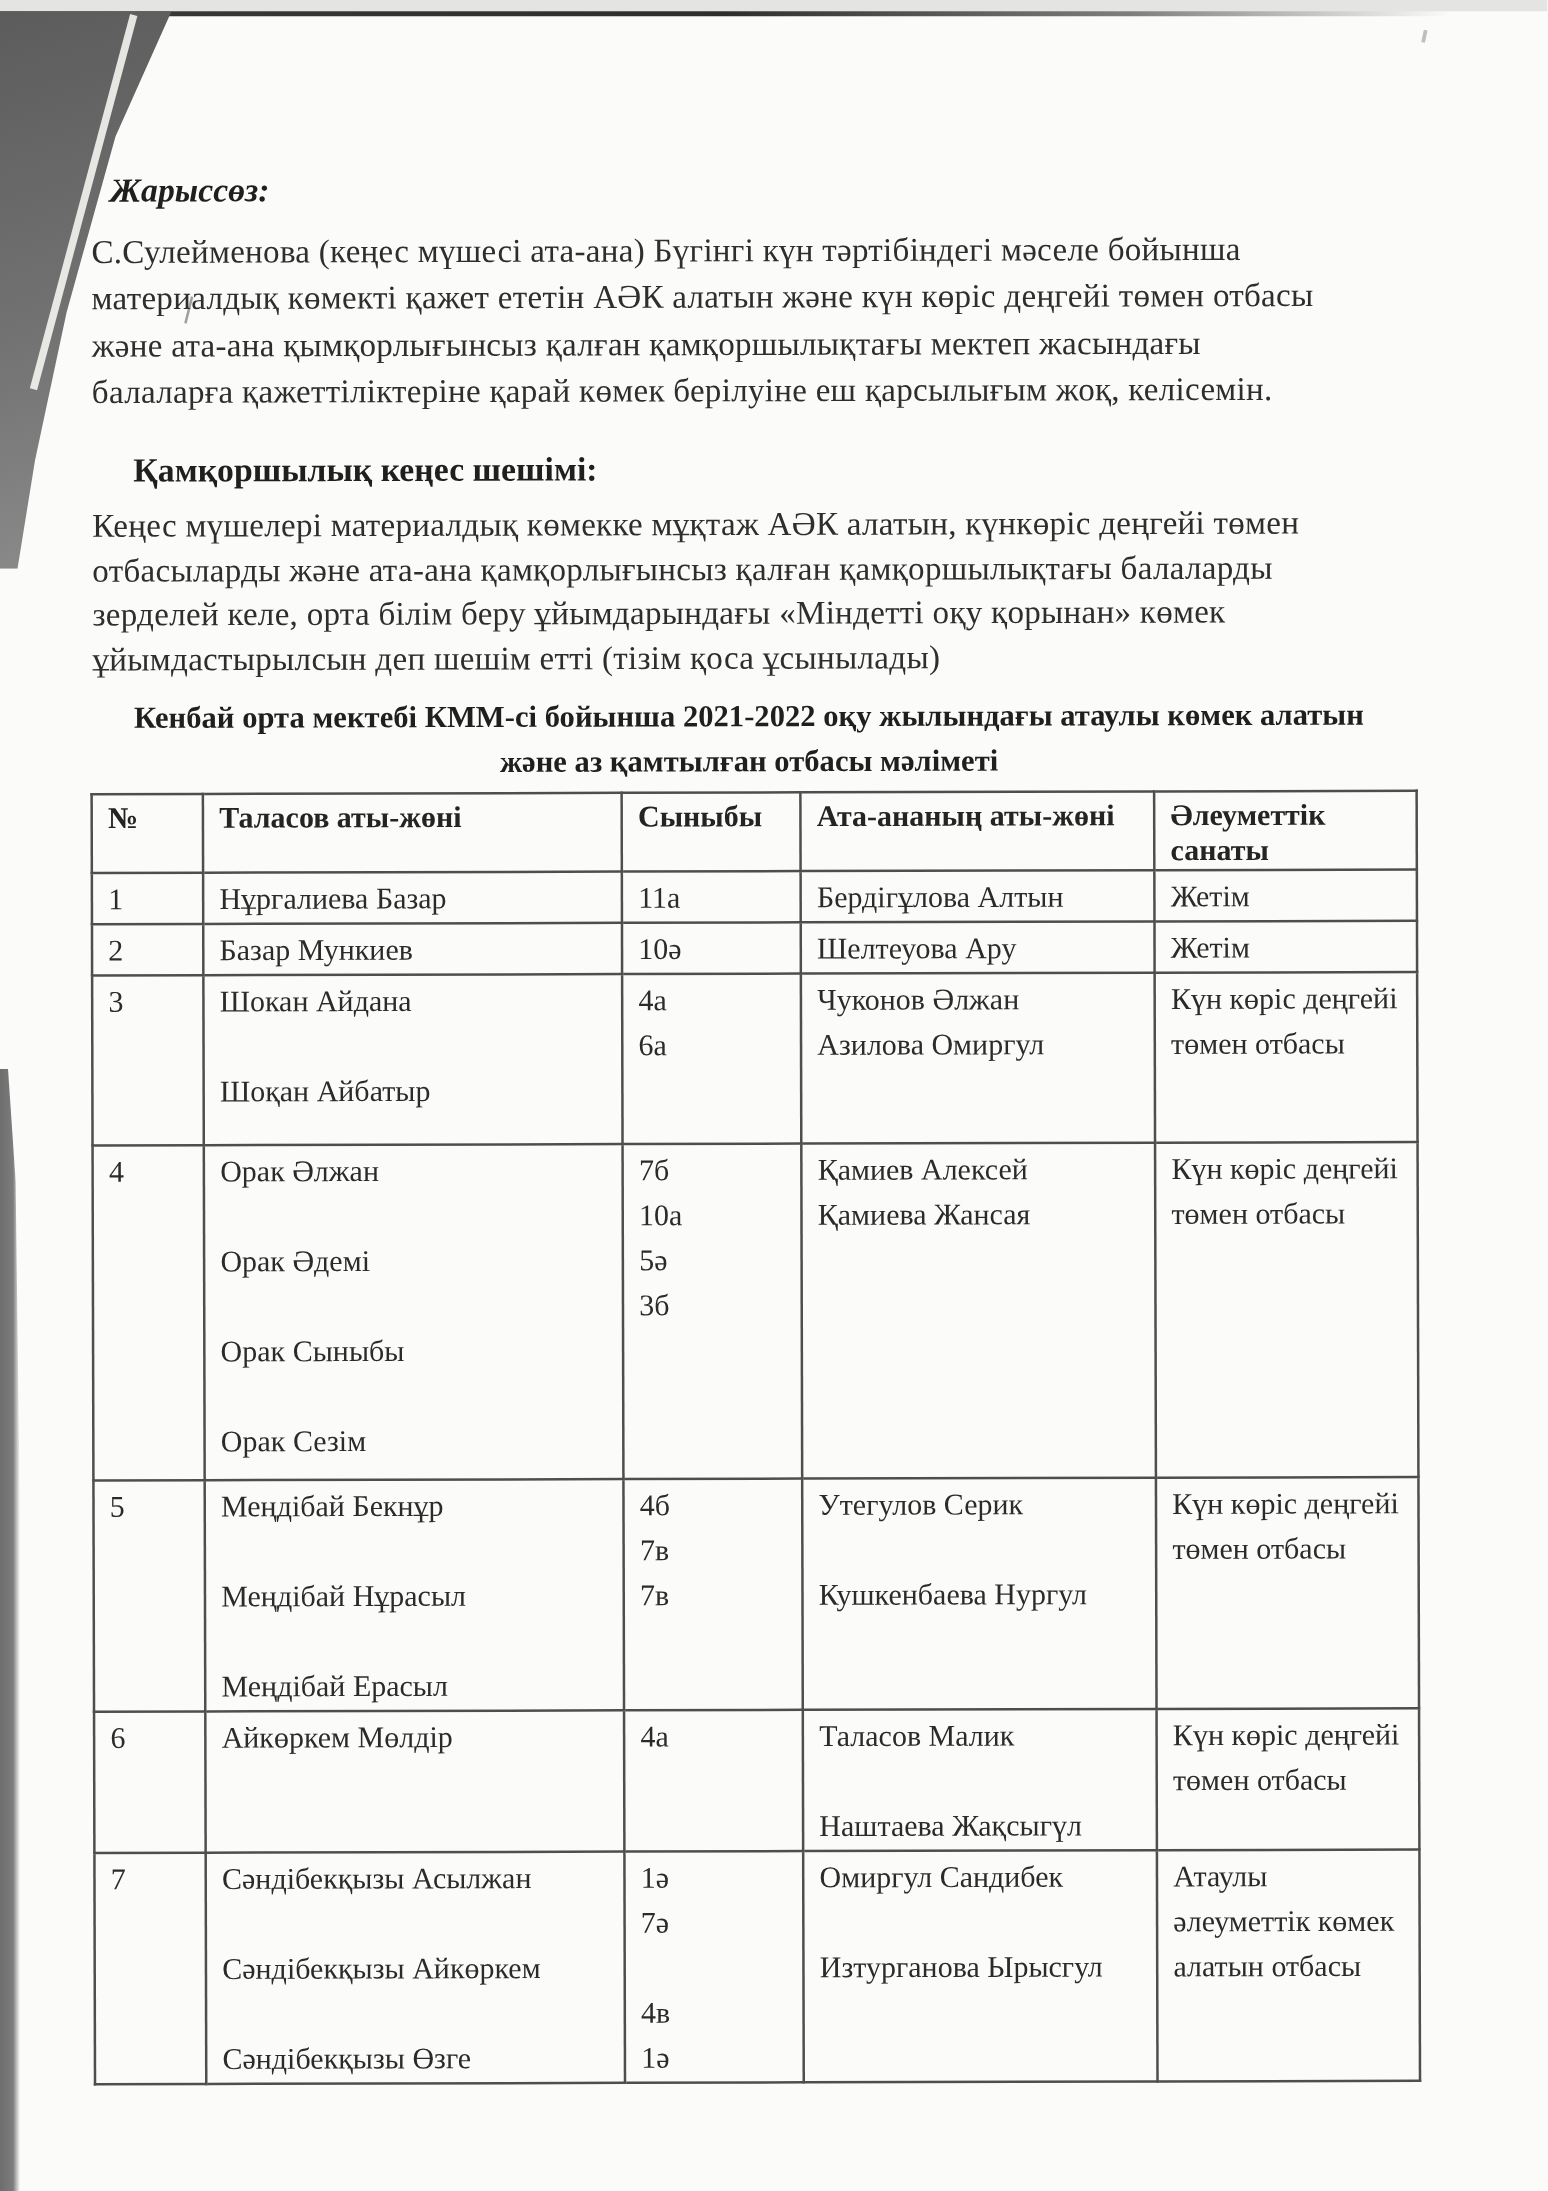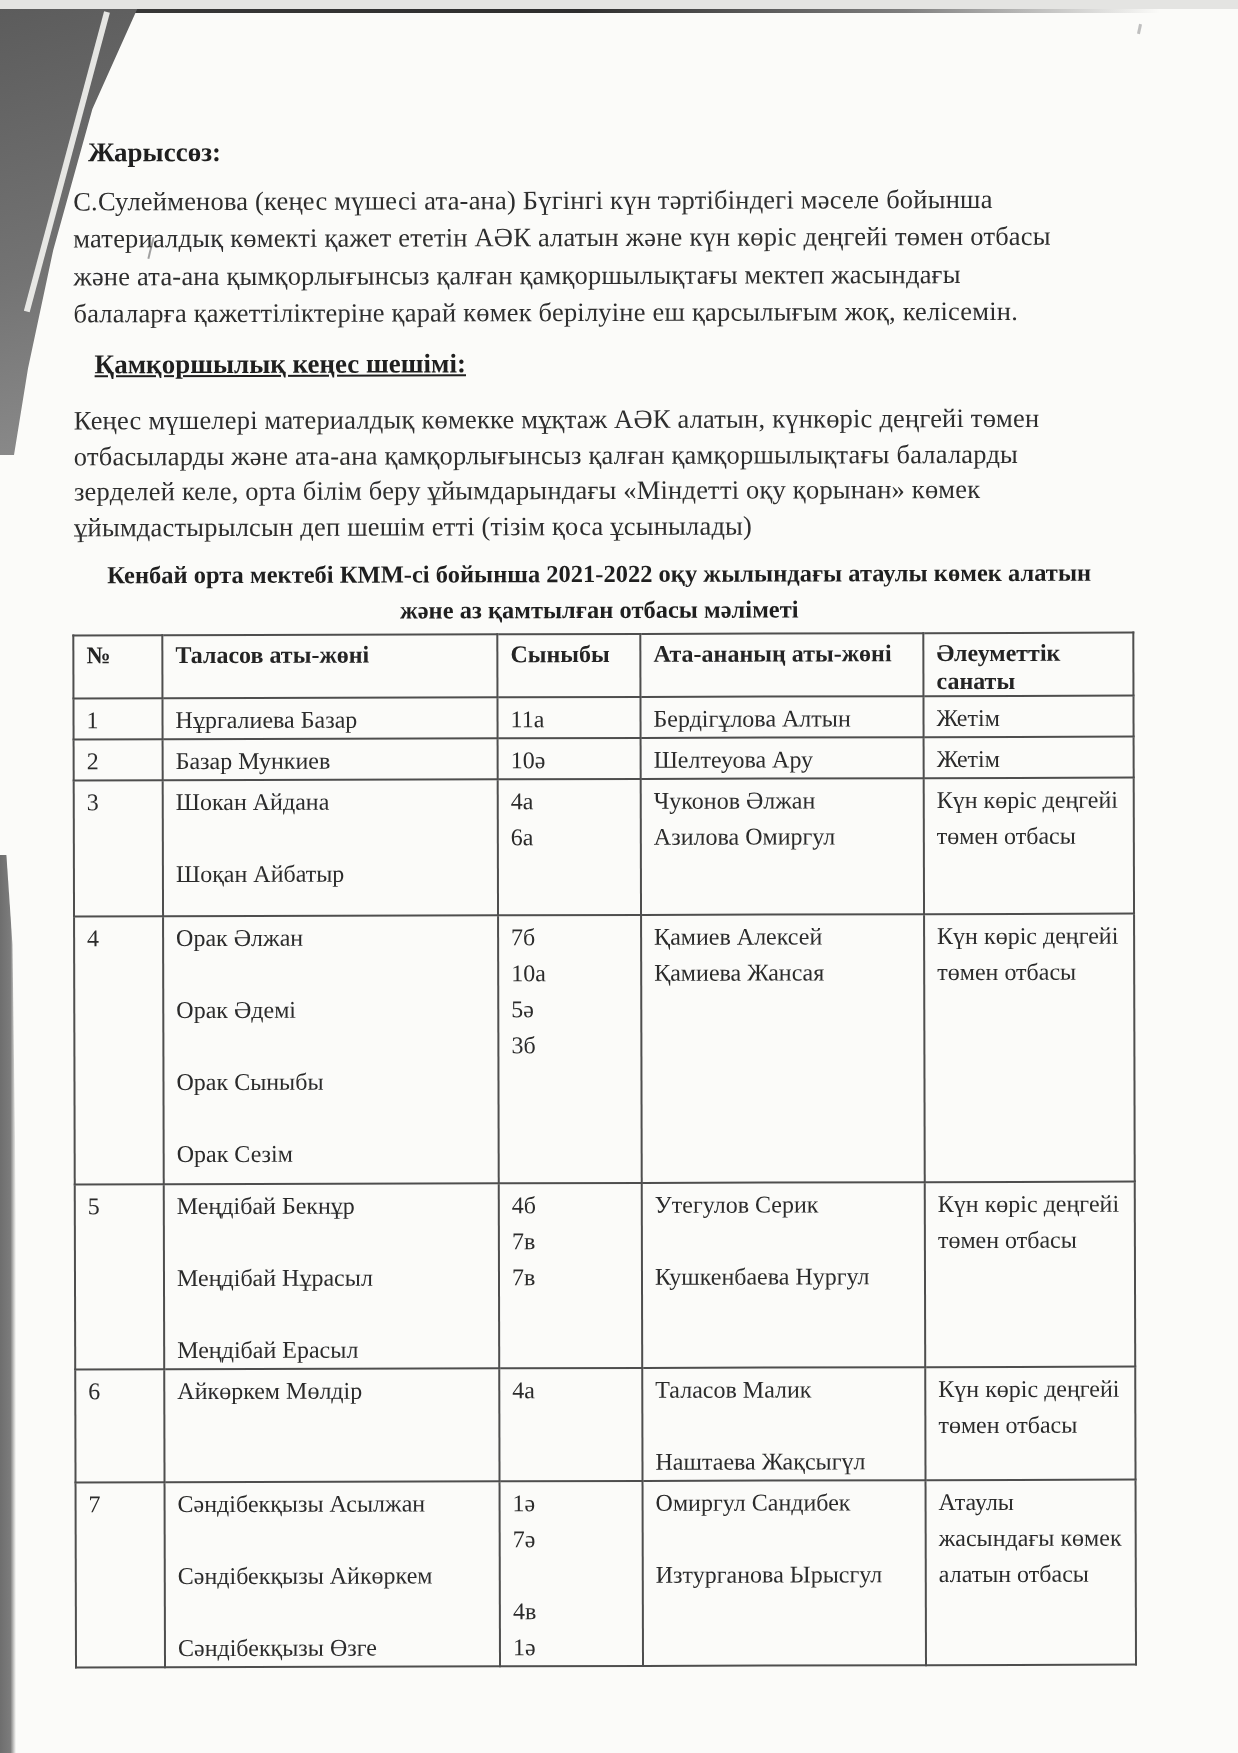--- a/index.html
+++ b/index.html
@@ -25,23 +25,23 @@
     clip-path:polygon(0 0,40% 0,78% 10%,100% 40%,100% 100%,0 100%); }
   .scan-speck { position:absolute; left:1138px; top:24px; width:3px; height:10px;
     background:#bfbfbf; transform:rotate(12deg); }
   .scan-slash { position:absolute; left:150px; top:237px; width:2px; height:22px;
     background:#a0a0a0; transform:rotate(14deg); }
 
   
   .doc { position:absolute; left:0; top:0; width:1238px; height:1753px;
     transform:rotate(-0.15deg); transform-origin:600px 900px; }
   .h1 { position:absolute; left:90px; top:136px; margin:0;
+    font-size:27px; font-weight:bold; color:#1f1f1f;font-style:italic; }
+  .h2 { position:absolute; left:96px; top:348px; margin:12px;
     font-size:27px; font-weight:bold; color:#1f1f1f; }
-  .h2 { position:absolute; left:96px; top:348px; margin:0;
-    font-size:27px; font-weight:bold; color:#1f1f1f;text-decoration:underline; }
   .para { position:absolute; margin:0; white-space:pre-line;
     font-size:26.5px; color:#2e2e2e; letter-spacing:.2px; }
   .p1 { left:75px; top:182px; width:1120px; line-height:37.4px; }
   .p2 { left:75px; top:402px; width:1120px; line-height:35.5px; }
   .table-title { position:absolute; left:75px; top:556px; width:1050px;
     text-align:center; font-size:24.5px; font-weight:bold; color:#1f1f1f;
     line-height:36px; white-space:pre-line; }
 
   table.aid { position:absolute; left:73px; top:633px; width:1060px;
     border-collapse:collapse; table-layout:fixed; }
@@ -189,18 +189,18 @@
 Сәндібекқызы Өзге</td>
         <td>1ә
 7ә
 
 4в
 1ә</td>
         <td>Омиргул Сандибек
 
 Изтурганова Ырысгул</td>
         <td>Атаулы
-жасындағы көмек
+әлеуметтік көмек
 алатын отбасы</td>
       </tr>
     </tbody>
   </table>
 </div>
 
 </body></html>

